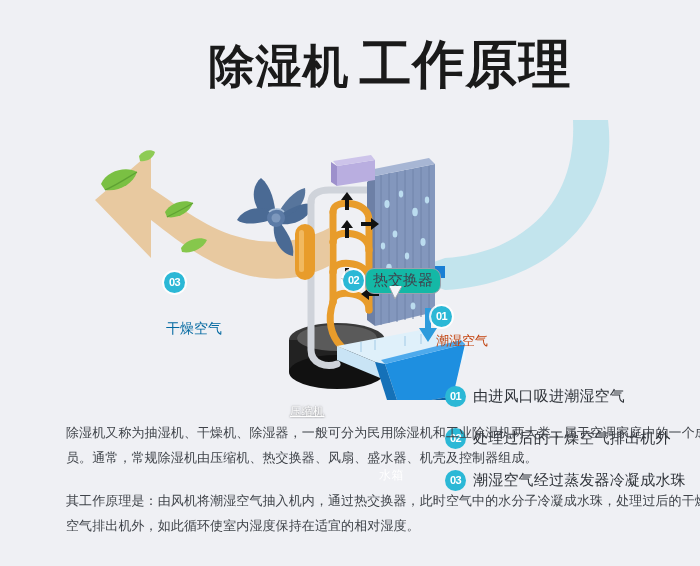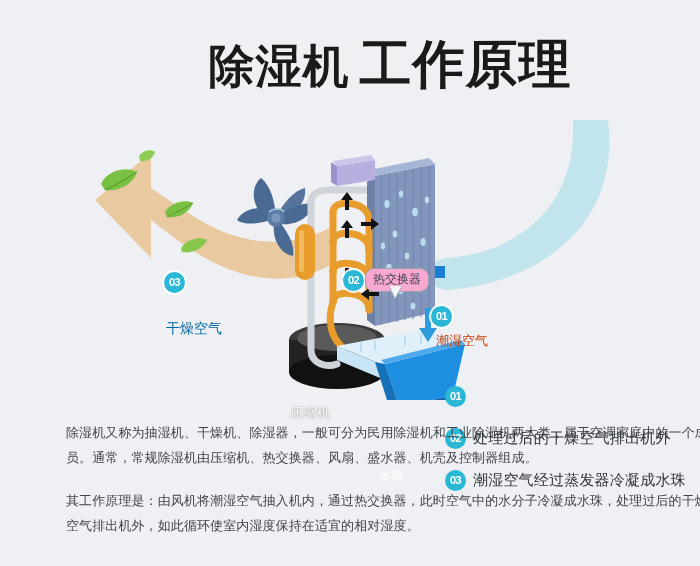--- a/index.html
+++ b/index.html
@@ -137,22 +137,22 @@
   }
   .badge-03-diagram { left: 111px; top: 152px; }
 
   .callout {
     position: absolute;
     left: 312px;
     top: 148px;
     padding: 2px 7px 3px 7px;
     border: 1px solid #9aa2ad;
     border-radius: 9px;
-    background: #f9a8d4;
-    font-size: 12px;
+    background: #14b8a6;
+    font-size: 15px;
     color: #3e444e;
     white-space: nowrap;
   }
   .callout-tail {
     position: absolute;
     left: 336px;
     top: 166px;
     width: 14px;
     height: 14px;
   }
@@ -163,25 +163,26 @@
     left: 383px;
     top: 212px;
     font-size: 13px;
     color: #c2410c;
   }
 
   .lbl-compressor {
     position: absolute;
     left: 237px;
     top: 284px;
-    font-size: 13px;
+    font-size: 11px;
     color: #ffffff;
     letter-spacing: 0.5px;
     text-shadow: 0 0 2px rgba(0,0,0,0.55);
     white-space: nowrap;
+    text-decoration: underline;
   }
   .lbl-tank {
     position: absolute;
     left: 326px;
     top: 347px;
     font-size: 12px;
     color: #ffffff;
     letter-spacing: 0.5px;
     white-space: nowrap;
   }
@@ -370,20 +371,21 @@
 
     <div class="badge badge-ring badge-01-diagram">01</div>
     <div class="lbl lbl-wet">潮湿空气</div>
 
     <div class="lbl-compressor">压缩机</div>
     <div class="lbl-tank">水箱</div>
 
     <div class="steps">
       <div class="step">
         <span class="badge">01</span>
+        <span class="step-text">由进风口吸进潮湿空气</span>
       </div>
       <div class="step">
         <span class="badge">02</span>
         <span class="step-text">处理过后的干燥空气排出机外</span>
       </div>
       <div class="step">
         <span class="badge">03</span>
         <span class="step-text">潮湿空气经过蒸发器冷凝成水珠</span>
       </div>
     </div>

